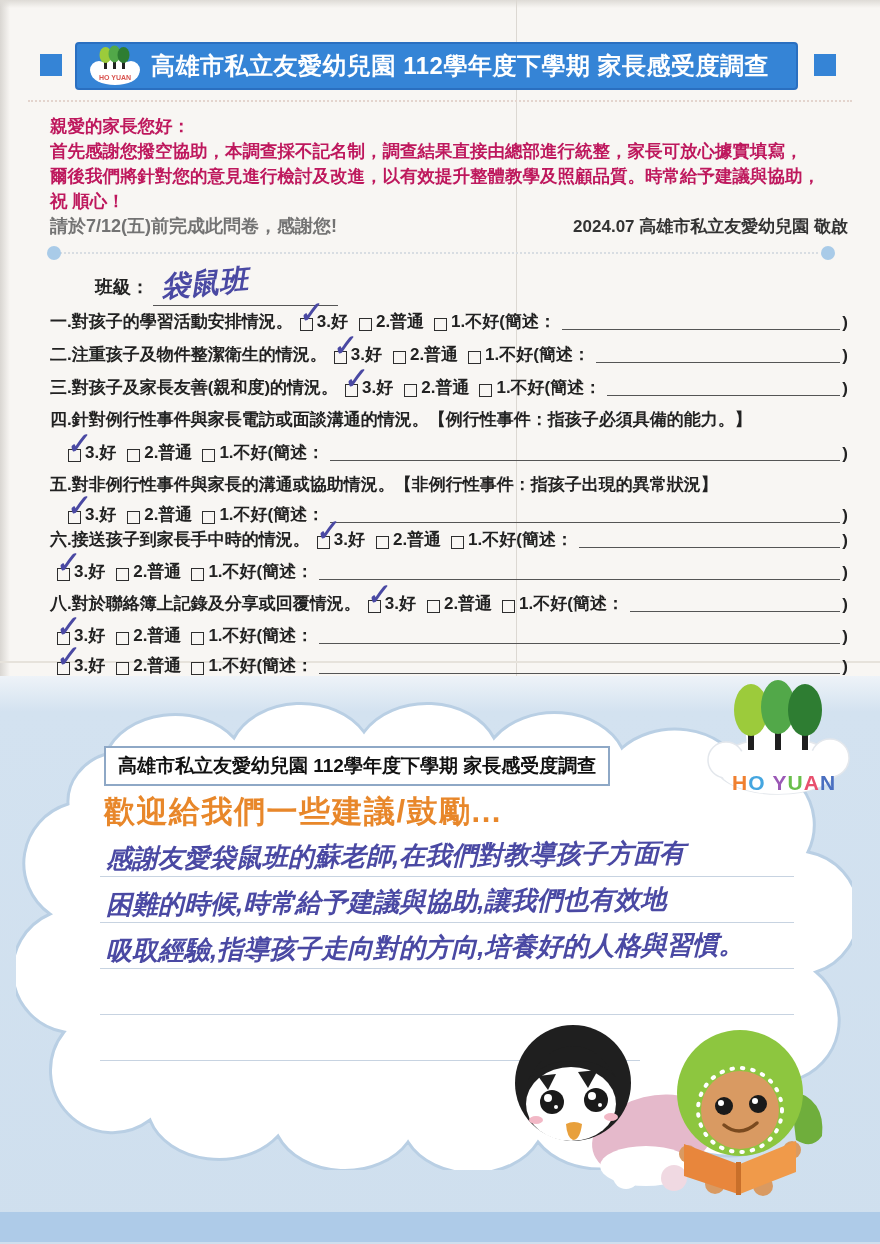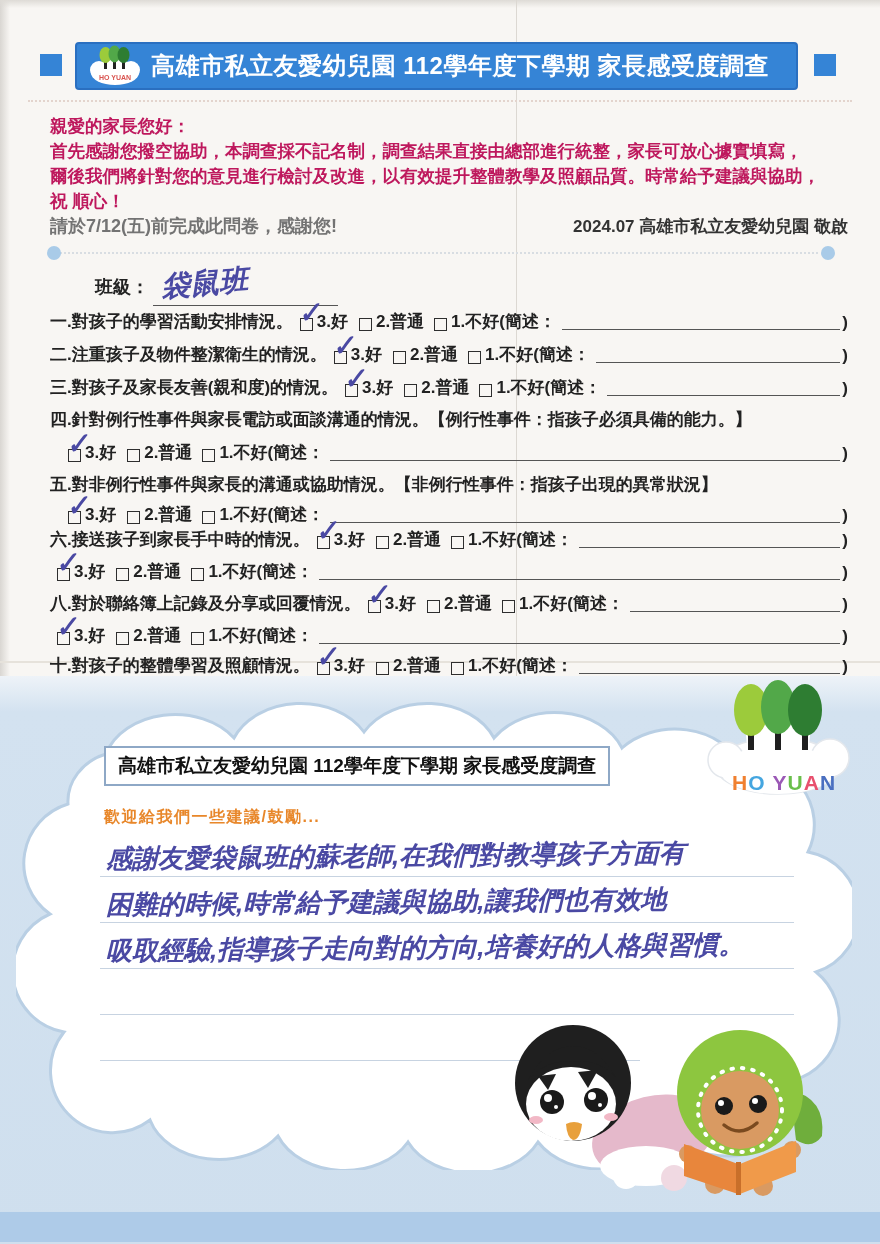--- a/index.html
+++ b/index.html
@@ -62,21 +62,21 @@
   .q-note { font-weight:bold; }
   .q-indent { padding-left:18px; }
 
   
   .bottom-sec { position:absolute; left:0; top:676px; width:880px; height:568px; background:linear-gradient(180deg,#eef3f8 0,#d3e2f0 36px,#cfdfee 100%); }
   .cloud-svg { position:absolute; left:16px; top:16px; }
   .sg-title-box {
     position:absolute; left:104px; top:70px; border:2px solid #8ea8c6; background:#fff;
     padding:5px 12px; font-size:19px; font-weight:bold; color:#111; white-space:nowrap;
   }
-  .sg-heading { position:absolute; left:104px; top:115px; font-size:16px; font-weight:bold; color:#e8872a; letter-spacing:1.5px;margin-top:16px; }
+  .sg-heading { position:absolute; left:104px; top:115px; font-size:31px; font-weight:bold; color:#e8872a; letter-spacing:1.5px; }
   .rule { position:absolute; left:100px; right:86px; height:1px; background:rgba(144,168,196,0.5); }
   .hw-line { position:absolute; left:106px; width:720px; font-size:26px; font-style:italic; font-weight:bold; transform:rotate(-0.6deg); white-space:nowrap; }
 
   
   .footer-note { position:absolute; left:18px; top:492px; font-size:19px; font-weight:bold; letter-spacing:1px; }
   .footer-note .blue { color:#4a7cc9; } .footer-note .red { color:#e23a33; }
   .bottom-bar { position:absolute; left:0; top:1212px; width:880px; height:30px; background:#aecbe8; }
 
   .logo-big { position:absolute; left:698px; top:2px; }
   .chars-svg { position:absolute; left:478px; top:322px; }
@@ -314,21 +314,20 @@
         </span>
       <span class="opt tight">
           <span class="cb"></span>
           <span>1.不好(簡述：</span>
         </span>
       <span class="blank"></span>
         <span>)</span>
     </div>
 
     <div class="q-line" style="top:654px;">
-      <span>十.對孩子的整體學習及照顧情況。</span>
       <span class="opt first">
           <span class="cb">
             <span class="check-mark ink">✓</span>
           </span>
           <span>3.好</span>
         </span>
       <span class="opt">
           <span class="cb"></span>
           <span>2.普通</span>
         </span>

